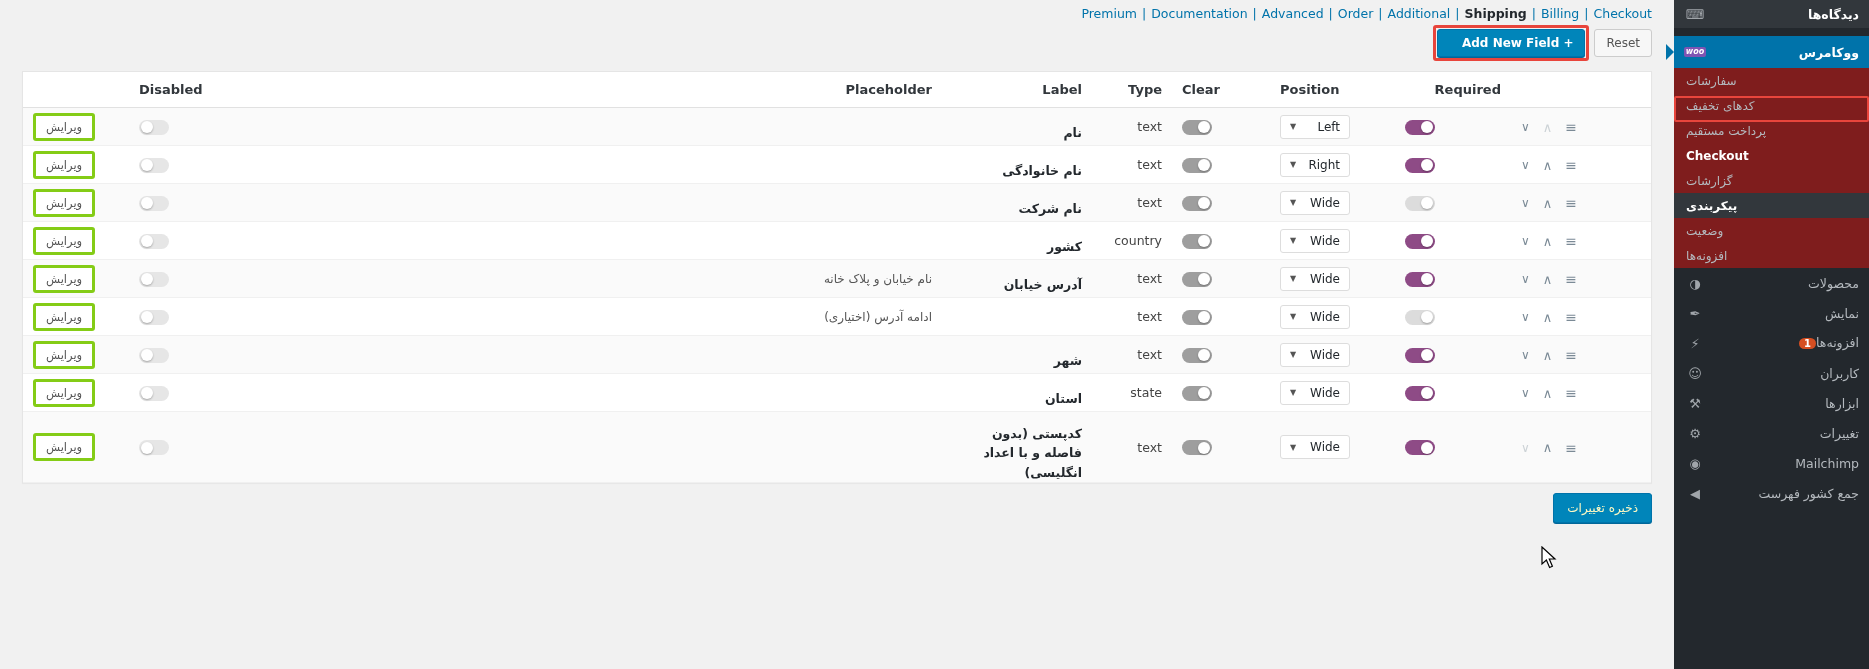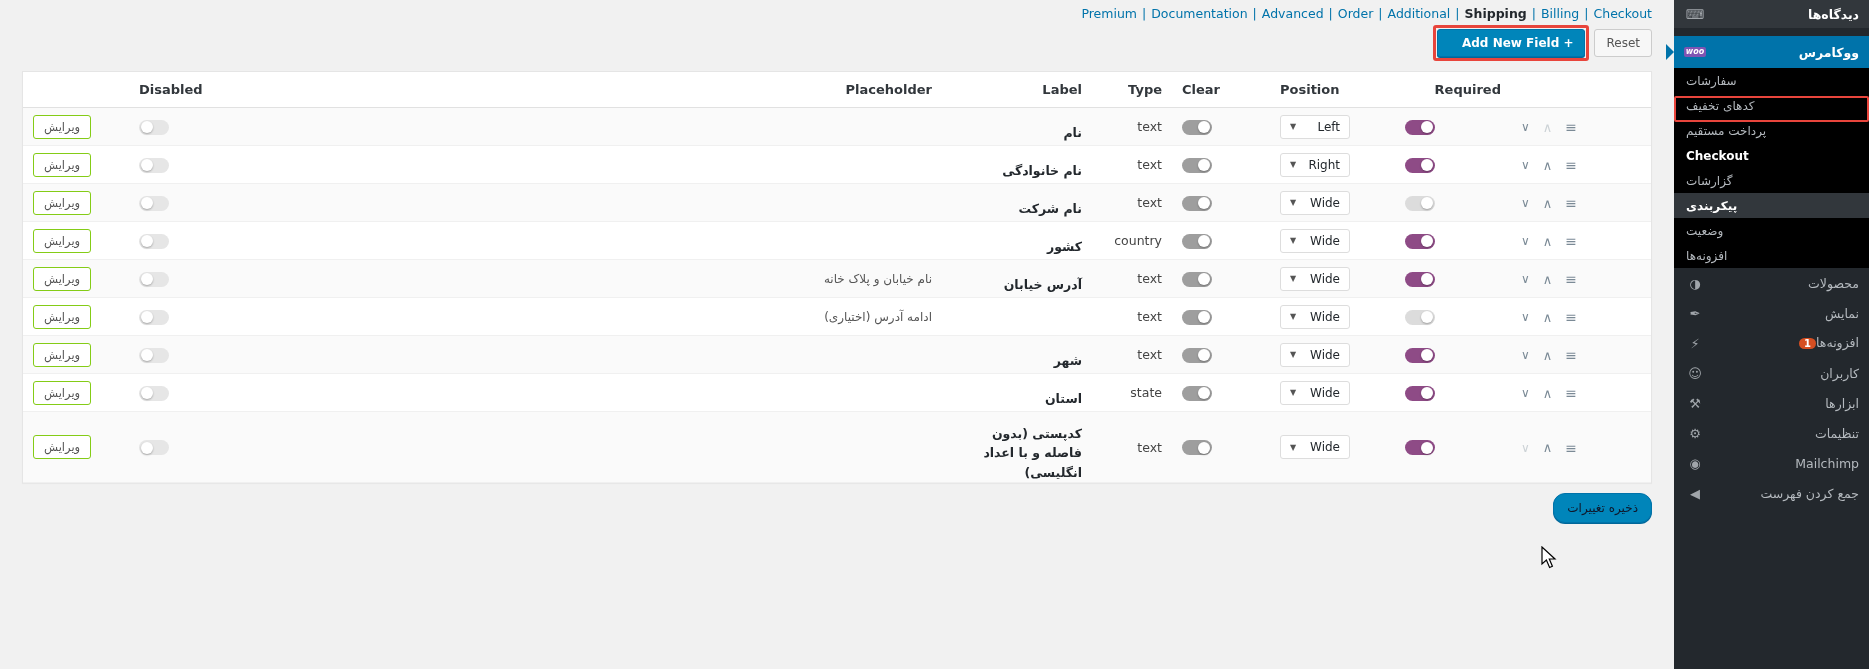--- a/index.html
+++ b/index.html
@@ -26,21 +26,21 @@
   .am-ico{width:18px;height:18px;flex:0 0 18px;display:flex;align-items:center;justify-content:center;color:#a0a5aa;font-size:13px;}
   .am-top{background:#32373c;color:#fff;font-weight:bold;height:28px;}
   .am-current{background:#0073aa;color:#fff;font-weight:bold;height:32px;}
   .am-current .am-ico{color:#fff;}
   .am-arrow{
     position:absolute;left:-8px;top:50%;transform:translateY(-50%);
     width:0;height:0;border-top:8px solid transparent;border-bottom:8px solid transparent;
     border-left:8px solid #0073aa;
   }
   .am-sub{
-    height:25px;font-size:12px;color:#b4b9be;background:#000000;
+    height:25px;font-size:12px;color:#b4b9be;background:#7f1d1d;
     display:flex;align-items:center;justify-content:flex-end;
     padding:0 14px 0 12px;box-sizing:border-box;white-space:nowrap;
   }
   .am-sub.am-sub-current{color:#fff;font-weight:bold;}
   .am-sub-head{background:#32373c;color:#fff;font-weight:bold;}
   .am-sep{height:8px;}
   .am-bubble{
     background:#d54e21;color:#fff;border-radius:10px;
     font-size:10px;min-width:16px;height:16px;line-height:16px;
     text-align:center;padding:0 5px;font-weight:bold;margin-left:4px;
@@ -123,21 +123,21 @@
 
   .th-disabled{text-align:left;}
   .th-ph{text-align:right;}
   .th-label{text-align:right;}
   .th-type{text-align:right;}
   .th-clear{text-align:left;}
   .th-pos{text-align:left;}
   .th-req{text-align:right;}
 
   .edit-btn{
-    font-size:11.5px;padding:4px 10px;border:1px solid #84cc16;border-radius:3px;
+    font-size:11.5px;padding:4px 10px;border:3px solid #84cc16;border-radius:3px;
     background:#fff;color:#555;cursor:pointer;font-family:inherit;direction:rtl;
   }
   .fa-label{direction:rtl;font-size:12.5px;color:#23282d;font-weight:bold;line-height:1.55;margin-top:12px;}
   .fa-ph{direction:rtl;font-size:12px;color:#555;}
 
   
   .tgl{
     display:inline-block;width:30px;height:15px;border-radius:8px;
     background:#dcdcdc;position:relative;vertical-align:middle;cursor:pointer;
   }
@@ -165,22 +165,22 @@
   .acts{display:inline-flex;align-items:center;gap:13px;color:#7b8a96;}
   .acts .ic{cursor:pointer;font-size:13px;line-height:1;}
   .acts .ic.down{font-size:12px;}
   .acts .ic.dim{color:#ccd2d6;}
   .acts .ic.burger{font-size:14px;color:#7b8a96;cursor:grab;}
 
   .save-row{
     display:flex;justify-content:flex-end;padding:10px 22px 0 0;
   }
   .btn-save{
-    background:#0085ba;border:1px solid #0073aa;color:#0f172a;
-    font-size:12px;padding:7px 13px;border-radius:12px;direction:rtl;
+    background:#0085ba;border:1px solid #0073aa;color:#fef9c3;
+    font-size:12px;padding:7px 13px;border-radius:3px;direction:rtl;
     box-shadow:0 1px 0 #006799;cursor:pointer;font-family:inherit;
   }
   .cursor-ptr{
     position:absolute;width:0;height:0;pointer-events:none;
   }
 </style>
 </head>
 <body>
 
 <div class="screen">
@@ -454,29 +454,29 @@
       </div>
       <div class="am-item">
         <span class="am-label">کاربران</span>
         <span class="am-ico">☺</span>
       </div>
       <div class="am-item">
         <span class="am-label">ابزارها</span>
         <span class="am-ico">⚒</span>
       </div>
       <div class="am-item">
-        <span class="am-label">تنظیمات</span>
+        <span class="am-label">تغییرات</span>
         <span class="am-ico">⚙</span>
       </div>
       <div class="am-item">
         <span class="am-label">Mailchimp</span>
         <span class="am-ico">◉</span>
       </div>
       <div class="am-item">
-        <span class="am-label">جمع کردن فهرست</span>
+        <span class="am-label">جمع کشور فهرست</span>
         <span class="am-ico">◀</span>
       </div>
       <div class="am-sep"></div>
     </div>
   <div class="highlight-box" style="top:96px;right:0px;width:195px;height:26px;"></div>
 
   <svg class="cursor-ptr" style="left:1541px;top:546px;width:18px;height:24px;" viewBox="0 0 18 24">
     <path d="M1,1 L1,18 L5.4,14 L8.6,21.5 L11.4,20.2 L8.3,13 L14,13 Z" fill="#ffffff" stroke="#000000" stroke-width="1.2"></path>
   </svg>
 </div>

